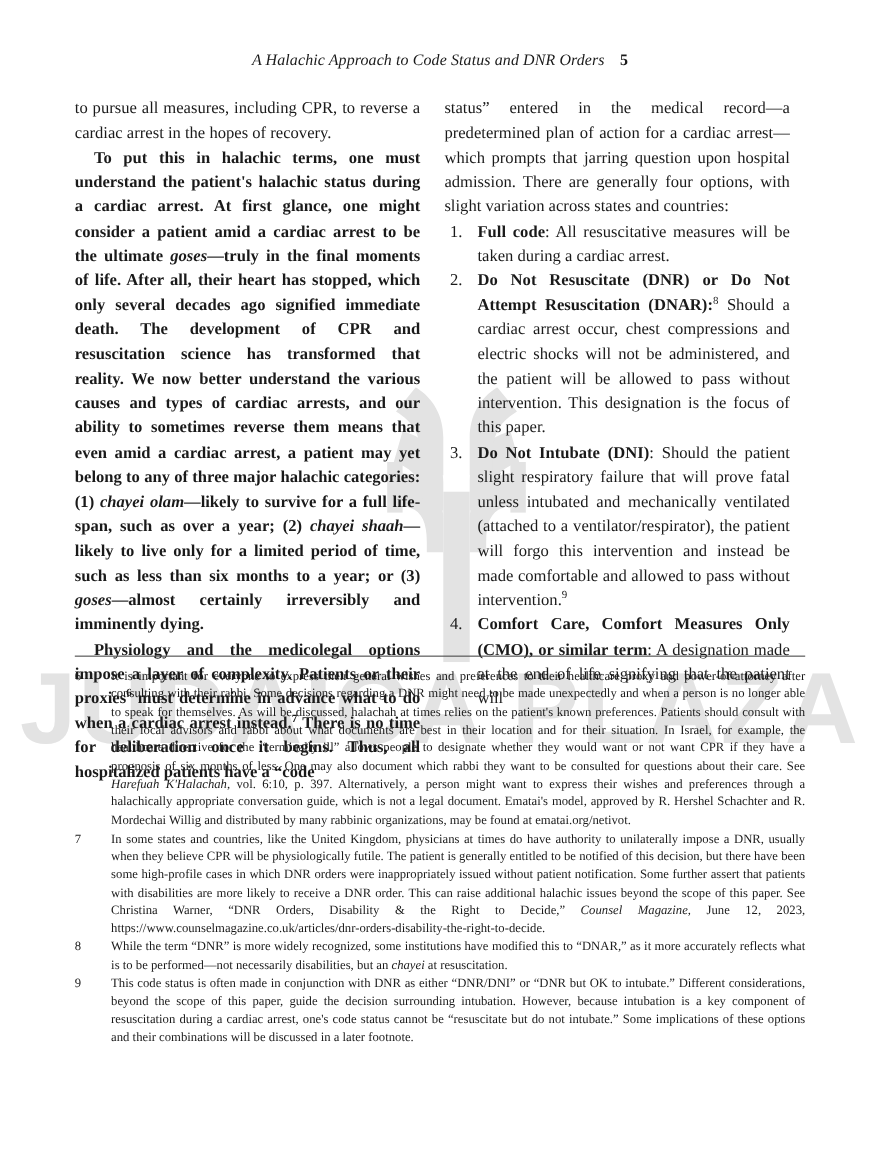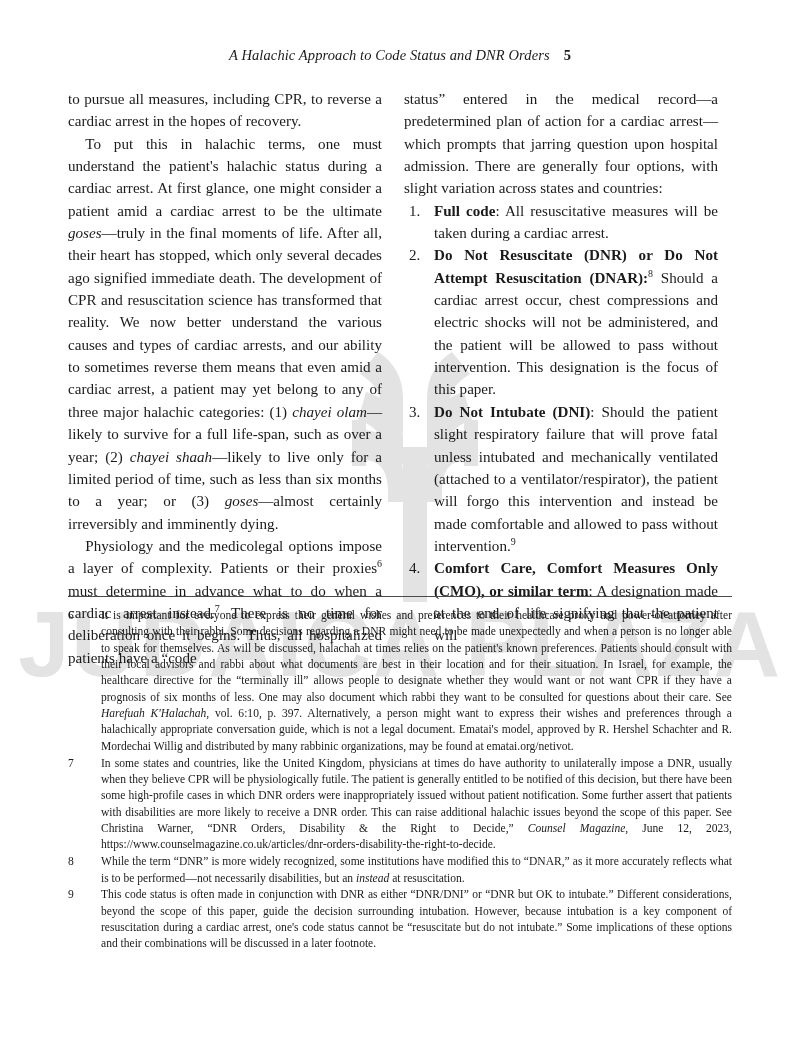--- a/index.html
+++ b/index.html
@@ -85,20 +85,21 @@
   .col p {
     margin: 0;
     font-size: 15.1px;
     line-height: 22.35px;
     text-align: justify;
     text-justify: inter-word;
     hyphens: manual;
   }
   .col p.indent {
     text-indent: 1.15em;
+    font-weight: bold;
   }
   em { font-style: italic; }
   sup {
     font-size: 0.66em;
     vertical-align: super;
     line-height: 0;
   }
 
   
   ol.options {
@@ -216,20 +217,20 @@
   <div class="fn-rule"></div>
 
   <div class="footnotes">
     <div class="fn">
       <span class="fn-num">6</span><span>It is important for everyone to express their general wishes and preferences to their healthcare proxy and power-of-attorney after consulting with their rabbi. Some decisions regarding a DNR might need to be made unexpectedly and when a person is no longer able to speak for themselves. As will be discussed, halachah at times relies on the patient's known preferences. Patients should consult with their local advisors and rabbi about what documents are best in their location and for their situation. In Israel, for example, the healthcare directive for the “terminally ill” allows people to designate whether they would want or not want CPR if they have a prognosis of six months of less. One may also document which rabbi they want to be consulted for questions about their care. See </span><em>Harefuah K'Halachah</em><span>, vol. 6:10, p. 397. Alternatively, a person might want to express their wishes and preferences through a halachically appropriate conversation guide, which is not a legal document. Ematai's model, approved by R. Hershel Schachter and R. Mordechai Willig and distributed by many rabbinic organizations, may be found at ematai.org/netivot.</span>
     </div>
     <div class="fn">
       <span class="fn-num">7</span><span>In some states and countries, like the United Kingdom, physicians at times do have authority to unilaterally impose a DNR, usually when they believe CPR will be physiologically futile. The patient is generally entitled to be notified of this decision, but there have been some high-profile cases in which DNR orders were inappropriately issued without patient notification. Some further assert that patients with disabilities are more likely to receive a DNR order. This can raise additional halachic issues beyond the scope of this paper. See Christina Warner, “DNR Orders, Disability &amp; the Right to Decide,” </span><em>Counsel Magazine</em><span>, June 12, 2023, https://www.counselmagazine.co.uk/articles/dnr-orders-disability-the-right-to-decide.</span>
     </div>
     <div class="fn">
-      <span class="fn-num">8</span><span>While the term “DNR” is more widely recognized, some institutions have modified this to “DNAR,” as it more accurately reflects what is to be performed—not necessarily disabilities, but an </span><em>instead</em><span> at resuscitation.</span>
+      <span class="fn-num">8</span><span>While the term “DNR” is more widely recognized, some institutions have modified this to “DNAR,” as it more accurately reflects what is to be performed—not necessarily disabilities, but an </span><em>chayei</em><span> at resuscitation.</span>
     </div>
     <div class="fn">
       <span class="fn-num">9</span><span>This code status is often made in conjunction with DNR as either “DNR/DNI” or “DNR but OK to intubate.” Different considerations, beyond the scope of this paper, guide the decision surrounding intubation. However, because intubation is a key component of resuscitation during a cardiac arrest, one's code status cannot be “resuscitate but do not intubate.” Some implications of these options and their combinations will be discussed in a later footnote.</span>
     </div>
   </div>
 
 </div>
 
 </body></html>

